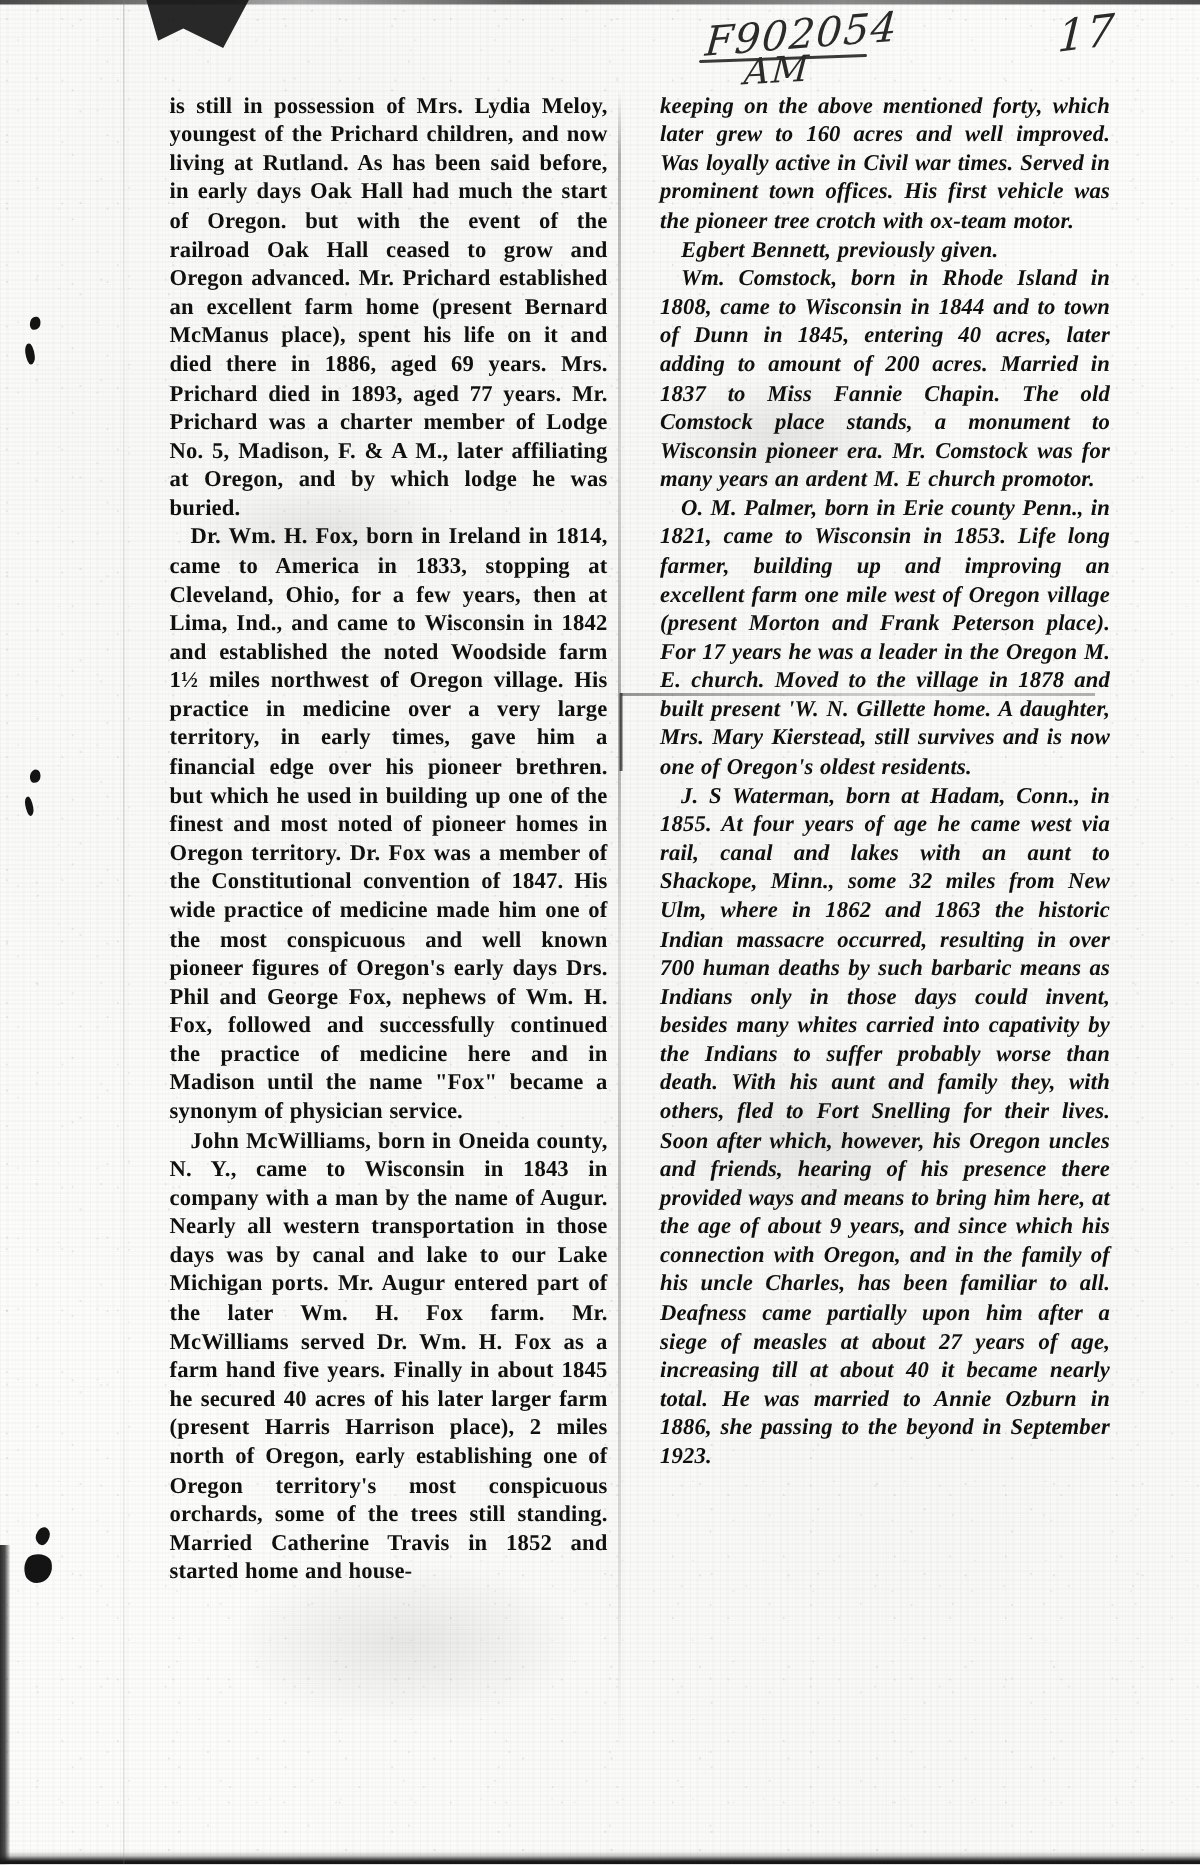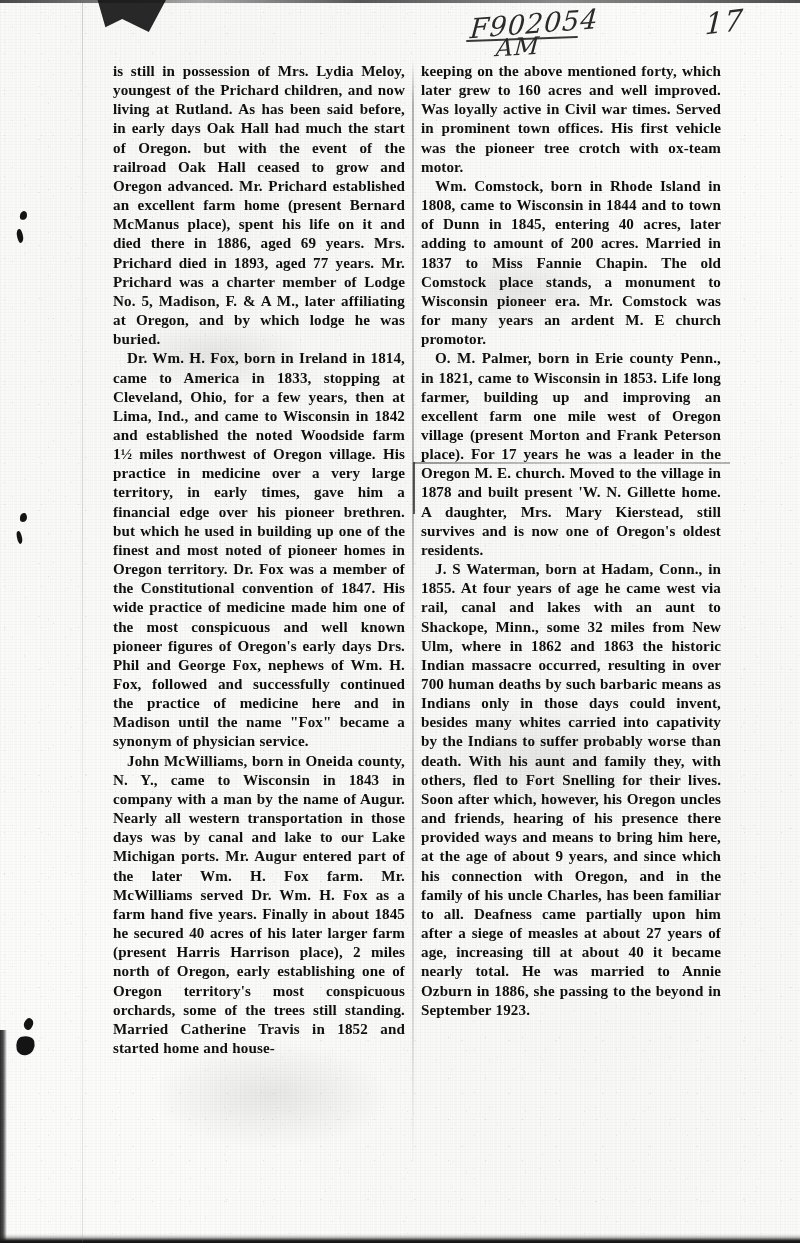--- a/index.html
+++ b/index.html
@@ -185,21 +185,21 @@
     font-family: "Liberation Serif", serif;
     font-size: 15.1px;
     line-height: 19.15px;
     color: #101010;
     text-align: justify;
     text-justify: inter-word;
     letter-spacing: .1px;
     word-spacing: .5px;
   }
   #col-left  { left: 113px; width: 292px; }
-  #col-right { left: 421px; width: 300px; }
+  #col-right { left: 440px; width: 300px; font-style: italic; }
 
   .col p {
     margin: 0;
     text-indent: 14px;
     hyphens: manual;
   }
   .col p.cont { text-indent: 0; }
 
   
   .col p {
@@ -262,20 +262,21 @@
   <div class="columns">
 
     <div class="col" id="col-left">
       <p class="cont">is still in possession of Mrs. Lydia Meloy, youngest of the Prichard children, and now living at Rutland. As has been said before, in early days Oak Hall had much the start of Oregon. but with the event of the railroad Oak Hall ceased to grow and Oregon advanced. Mr. Prichard established an excellent farm home (present Bernard McManus place), spent his life on it and died there in 1886, aged 69 years. Mrs. Prichard died in 1893, aged 77 years. Mr. Prichard was a charter member of Lodge No. 5, Madison, F. &amp; A M., later affiliating at Oregon, and by which lodge he was buried.</p>
       <p>Dr. Wm. H. Fox, born in Ireland in 1814, came to America in 1833, stopping at Cleveland, Ohio, for a few years, then at Lima, Ind., and came to Wisconsin in 1842 and established the noted Woodside farm 1½ miles northwest of Oregon village. His practice in medicine over a very large territory, in early times, gave him a financial edge over his pioneer brethren. but which he used in building up one of the finest and most noted of pioneer homes in Oregon territory. Dr. Fox was a member of the Constitutional convention of 1847. His wide practice of medicine made him one of the most conspicuous and well known pioneer figures of Oregon's early days  Drs. Phil and George Fox, nephews of Wm. H. Fox, followed and successfully continued the practice of medicine here and in Madison until the name "Fox" became a synonym of physician service.</p>
       <p>John McWilliams, born in Oneida county, N. Y., came to Wisconsin in 1843 in company with a man by the name of Augur. Nearly all western transportation in those days was by canal and lake to our Lake Michigan ports. Mr. Augur entered part of the later Wm. H. Fox farm. Mr. McWilliams served Dr. Wm. H. Fox as a farm hand five years. Finally in about 1845 he secured 40 acres of his later larger farm (present Harris Harrison place), 2 miles north of Oregon, early establishing one of Oregon territory's most conspicuous orchards, some of the trees still standing. Married Catherine Travis in 1852 and started home and house-</p>
     </div>
 
     <div class="col" id="col-right">
       <p class="cont">keeping on the above mentioned forty, which later grew to 160 acres and well improved. Was loyally active in Civil war times. Served in prominent town offices. His first vehicle was the pioneer tree crotch with ox-team motor.</p>
+      <p>Egbert Bennett, previously given.</p>
       <p>Wm. Comstock, born in Rhode Island in 1808, came to Wisconsin in 1844 and to town of Dunn in 1845, entering 40 acres, later adding to amount of 200 acres. Married in 1837 to Miss Fannie Chapin. The old Comstock place stands, a monument to Wisconsin pioneer era. Mr. Comstock was for many years an ardent M. E church promotor.</p>
       <p>O. M. Palmer, born in Erie county Penn., in 1821, came to Wisconsin in 1853. Life long farmer, building up and improving an excellent farm one mile west of Oregon village (present Morton and Frank Peterson place). For 17 years he was a leader in the Oregon M. E. church. Moved to the village in 1878 and built present 'W. N. Gillette home. A daughter, Mrs. Mary Kierstead, still survives and is now one of Oregon's oldest residents.</p>
       <p>J. S Waterman, born at Hadam, Conn., in 1855. At four years of age he came west via rail, canal and lakes with an aunt to Shackope, Minn., some 32 miles from New Ulm, where in 1862 and 1863 the historic Indian massacre occurred, resulting in over 700 human deaths by such barbaric means as Indians only in those days could invent, besides many whites carried into capativity by the Indians to suffer probably worse than death. With his aunt and family they, with others, fled to Fort Snelling for their lives. Soon after which, however, his Oregon uncles and friends, hearing of his presence there provided ways and means to bring him here, at the age of about 9 years, and since which his connection with Oregon, and in the family of his uncle Charles, has been familiar to all. Deafness came partially upon him after a siege of measles at about 27 years of age, increasing till at about 40 it became nearly total. He was married to Annie Ozburn in 1886, she passing to the beyond in September 1923.</p>
     </div>
 
   </div>
 
   <div class="smudge" id="smudge-1"></div>
   <div class="smudge" id="smudge-2"></div>
   <div class="smudge" id="smudge-3"></div>

